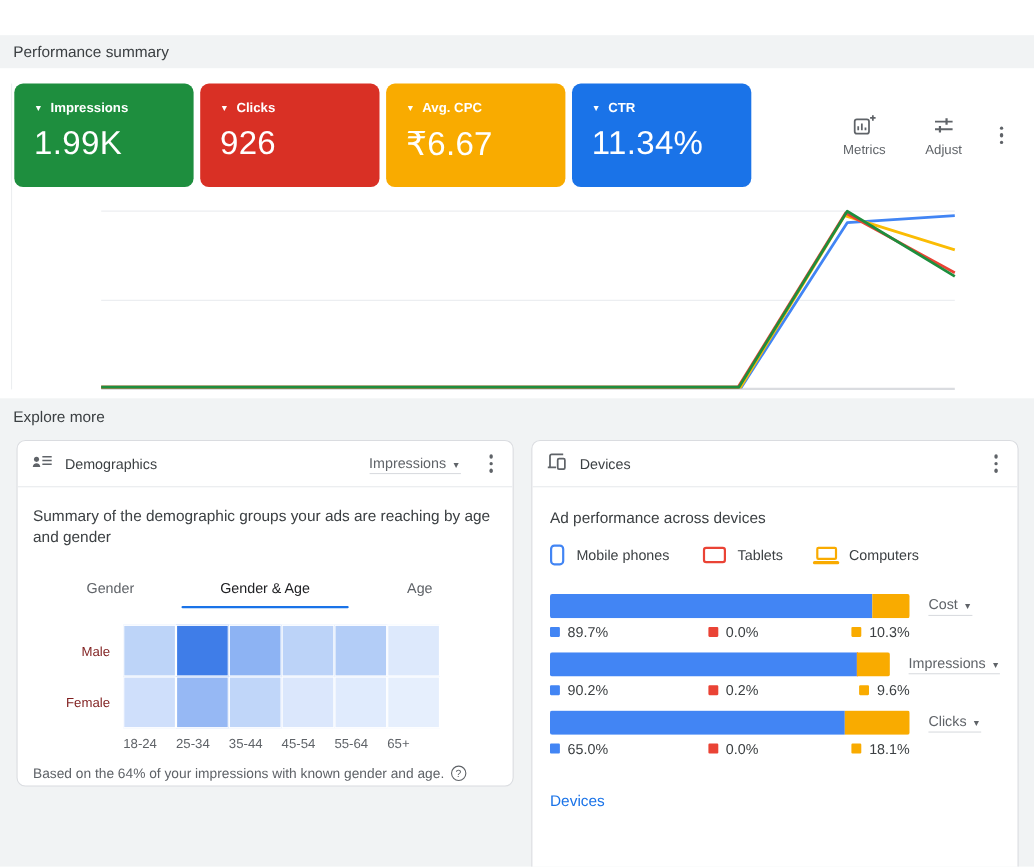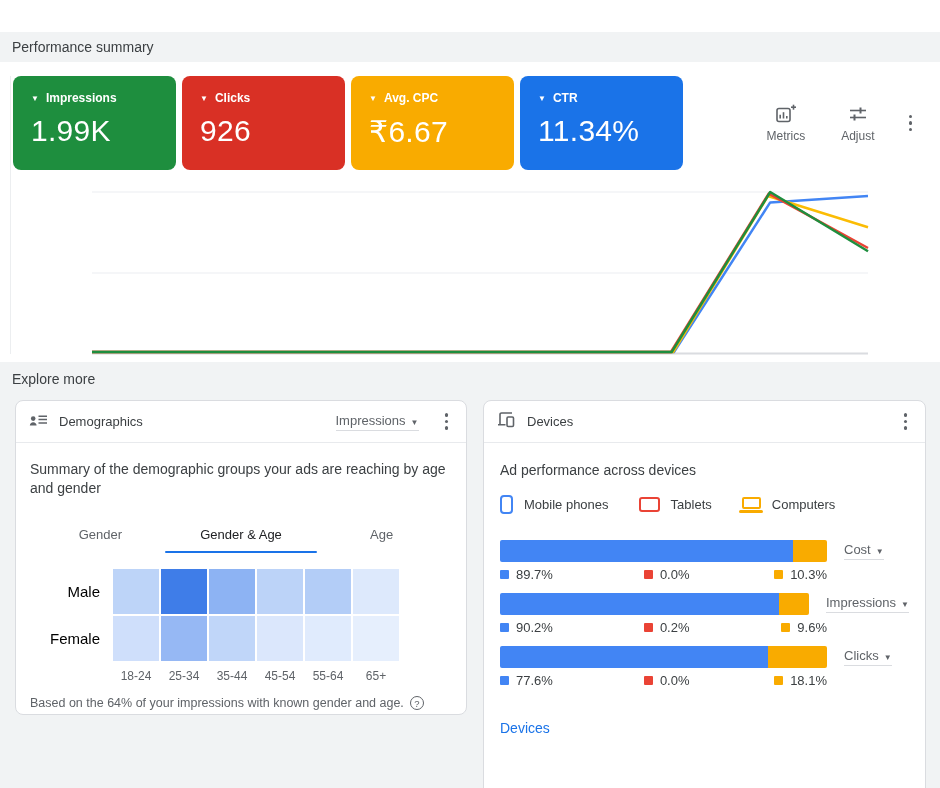--- a/index.html
+++ b/index.html
@@ -49,23 +49,23 @@
   .demo-body { padding:17px 14px 0 14px; }
   .demo-summary { font-size:14px; font-weight:500; color:#3c4043; line-height:19px; width:430px; }
 
   .tabs { display:flex; margin-top:29px; }
   .tab { flex:1; text-align:center; font-size:13px; color:#5f6368; cursor:pointer; position:relative; padding-bottom:11px; }
   .tab.active { color:#202124; font-weight:500; }
   .tab.active::after { content:""; position:absolute; left:50%; transform:translateX(-50%);
     bottom:0; width:152px; height:2.5px; background:#1a73e8; border-radius:2px; }
 
   .heatmap { margin-top:15px; display:grid; grid-template-columns:82px repeat(6,48px); grid-auto-rows:auto; }
-  .hm-rowlabel { font-size:15px; color:#000000; align-self:center; justify-self:end; padding-right:12px; }
+  .hm-rowlabel { font-size:12px; color:#7f1d1d; align-self:center; justify-self:end; padding-right:12px; }
   .hm-cell { height:47px; border:1px solid #fff; }
-  .hm-collabel { font-size:12px; color:#5f6368; text-align:center; padding-top:7px; }
+  .hm-collabel { font-size:12px; color:#5f6368; text-align:left; padding-top:7px; }
 
   .footnote { margin-top:13px; font-size:12.5px; color:#5f6368; display:flex; align-items:center; }
   .help-icon { display:inline-flex; align-items:center; justify-content:center; width:14px; height:14px;
     border:1.2px solid #5f6368; border-radius:50%; font-size:9.5px; color:#5f6368; margin-left:6px; }
   .help-icon::after { content:"?"; }
   .card-link { margin-top:14px; font-size:14px; font-weight:500; color:#1a73e8; cursor:pointer; display:inline-block; }
 
   .dev-body { padding:19px 16px 0 16px; }
   .dev-subtitle { font-size:14px; font-weight:500; color:#3c4043; }
   .legend { display:flex; align-items:center; margin-top:17px; }
@@ -358,21 +358,21 @@
                 <div class="seg" style="background: rgb(234, 67, 53); width: 0%;"></div>
                 <div class="seg" style="background: rgb(249, 171, 0); width: 18.1%;"></div>
               </div>
               <span class="dd bar-dd">
                 <span>Clicks</span><span class="caret">▼</span>
               </span>
             </div>
             <div class="bar-labels">
               <span class="bl left">
                   <i class="sq" style="background:#4285f4"></i>
-                  <span>77.6%</span>
+                  <span>65.0%</span>
                 </span>
               <span class="bl mid">
                   <i class="sq" style="background:#ea4335"></i>
                   <span>0.0%</span>
                 </span>
               <span class="bl right">
                   <i class="sq" style="background:#f9ab00"></i>
                   <span>18.1%</span>
                 </span>
             </div>

